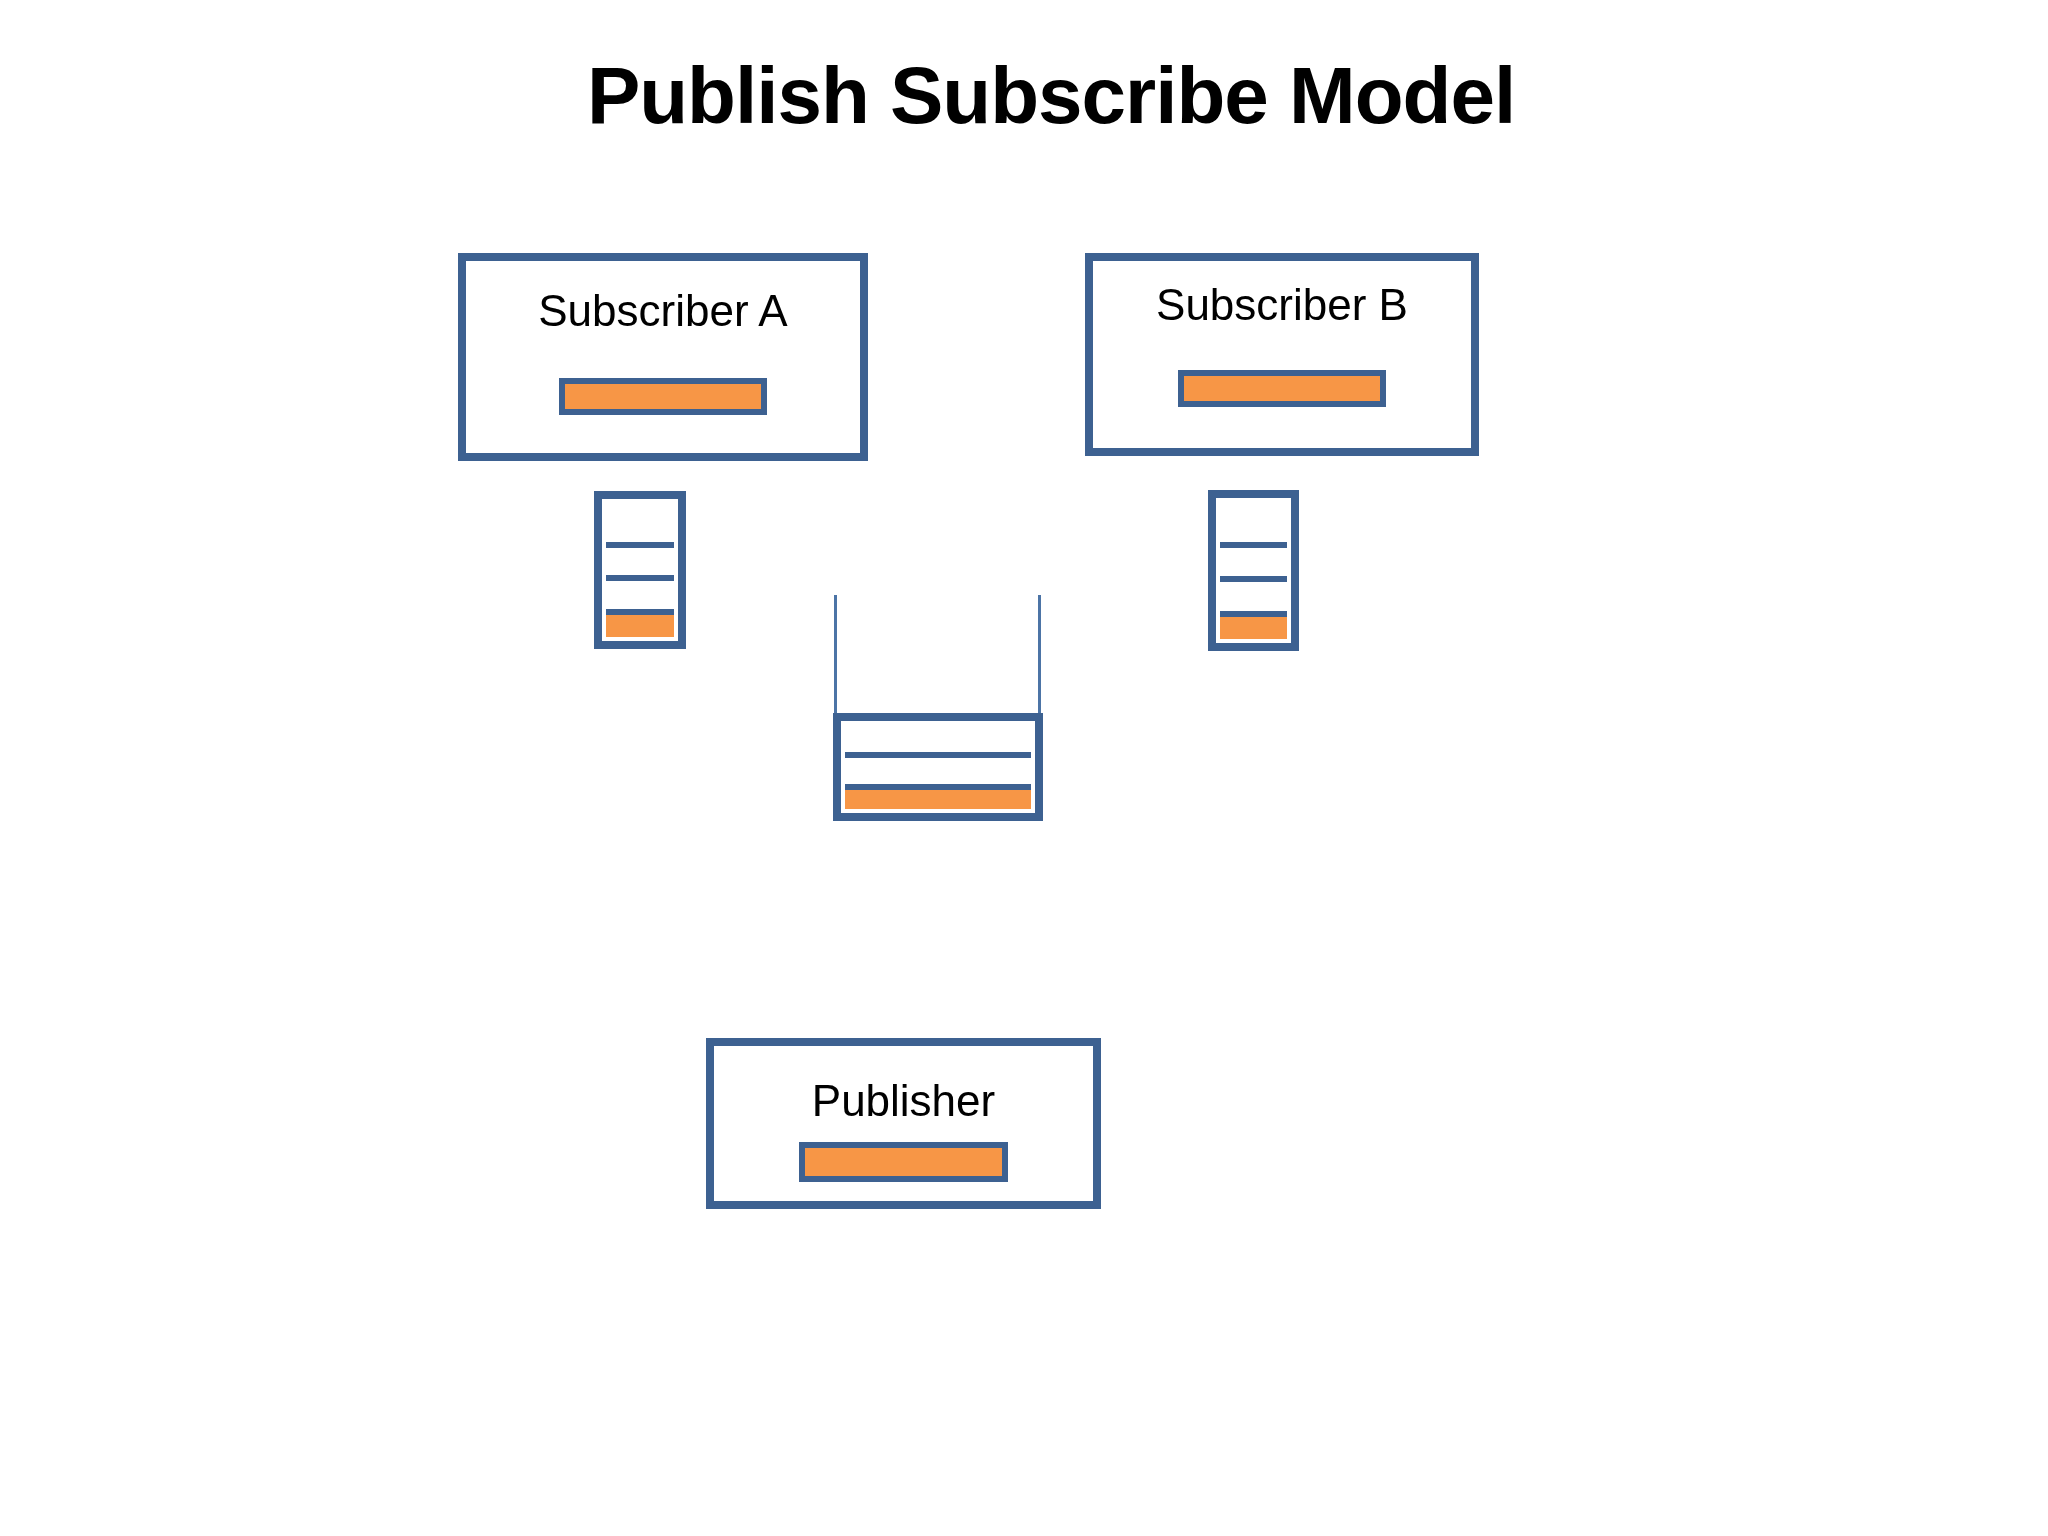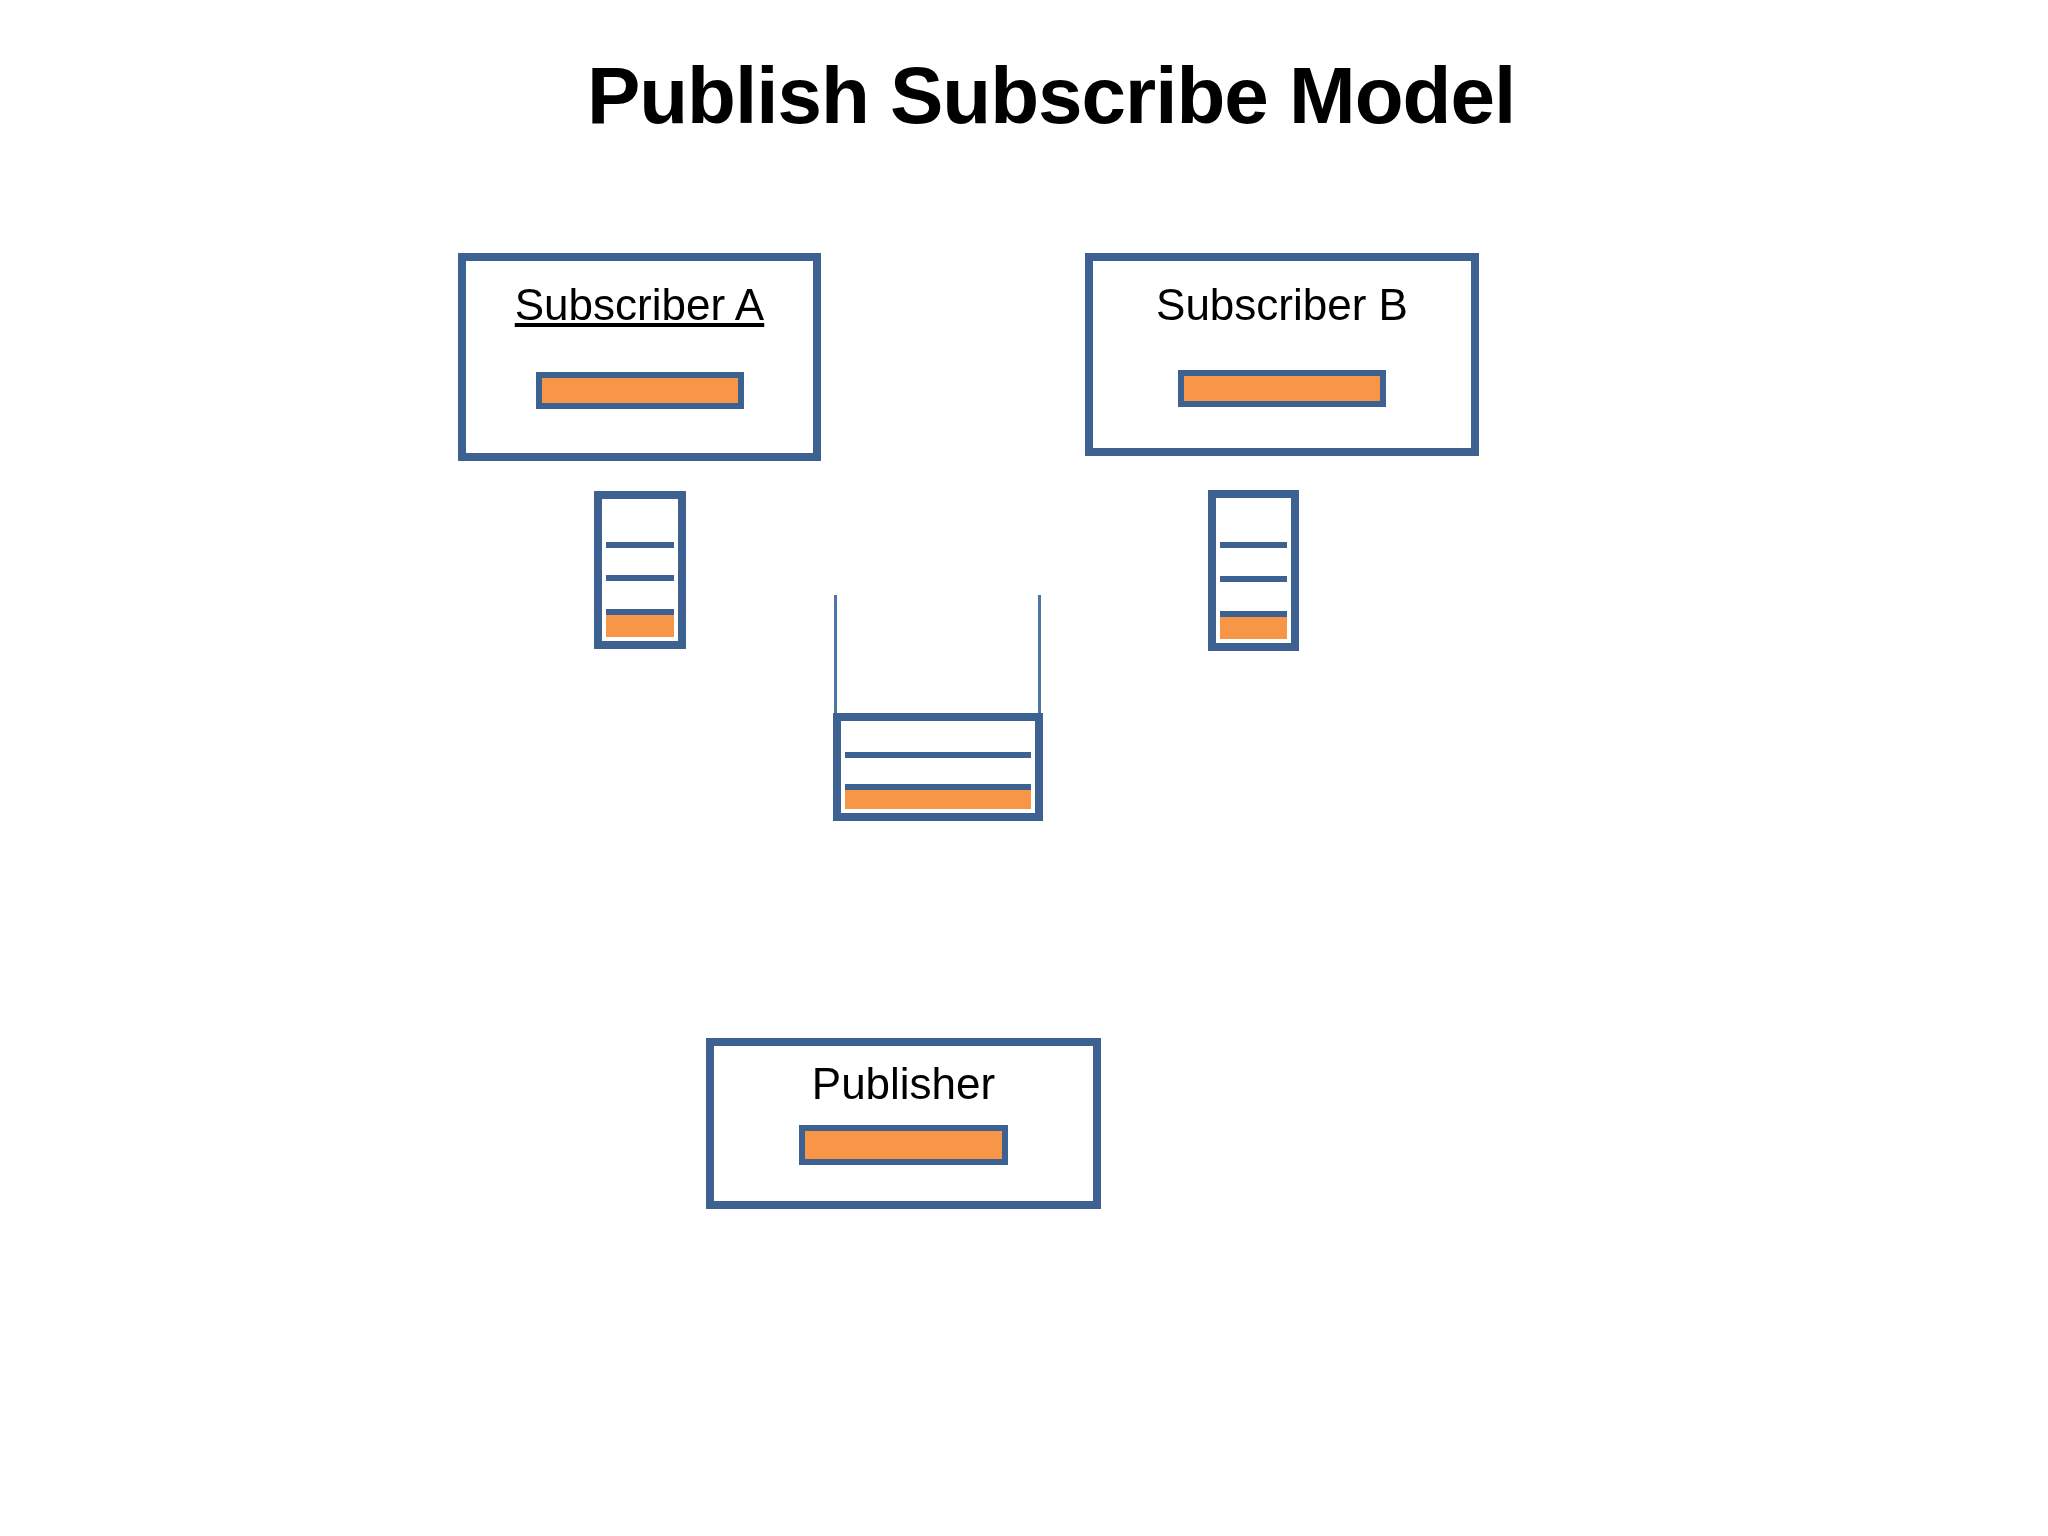--- a/index.html
+++ b/index.html
@@ -46,27 +46,27 @@
     font-size: 44px;
     line-height: 1.2;
     color: var(--text);
     white-space: nowrap;
   }
   .node-bar {
     background: var(--orange);
     border: 6px solid var(--blue);
   }
 
-  .subscriber-a { left: 442px; top: 237px; width: 363px; height: 208px; padding-top: 14px; text-decoration: underline; }
+  .subscriber-a { left: 442px; top: 237px; width: 410px; height: 208px; padding-top: 20px; }
   .subscriber-a .node-bar { width: 208px; height: 37px; margin-top: 36px; }
 
   .subscriber-b { left: 1069px; top: 237px; width: 394px; height: 203px; padding-top: 14px; }
   .subscriber-b .node-bar { width: 208px; height: 37px; margin-top: 34px; }
 
-  .publisher { left: 690px; top: 1022px; width: 395px; height: 171px; padding-top: 8px; }
+  .publisher { left: 690px; top: 1022px; width: 395px; height: 171px; padding-top: 25px; }
   .publisher .node-bar { width: 209px; height: 40px; margin-top: 10px; }
 
   
   .queue {
     position: absolute;
     background: #fff;
     border: 8px solid var(--blue);
     display: flex;
     flex-direction: column;
   }

